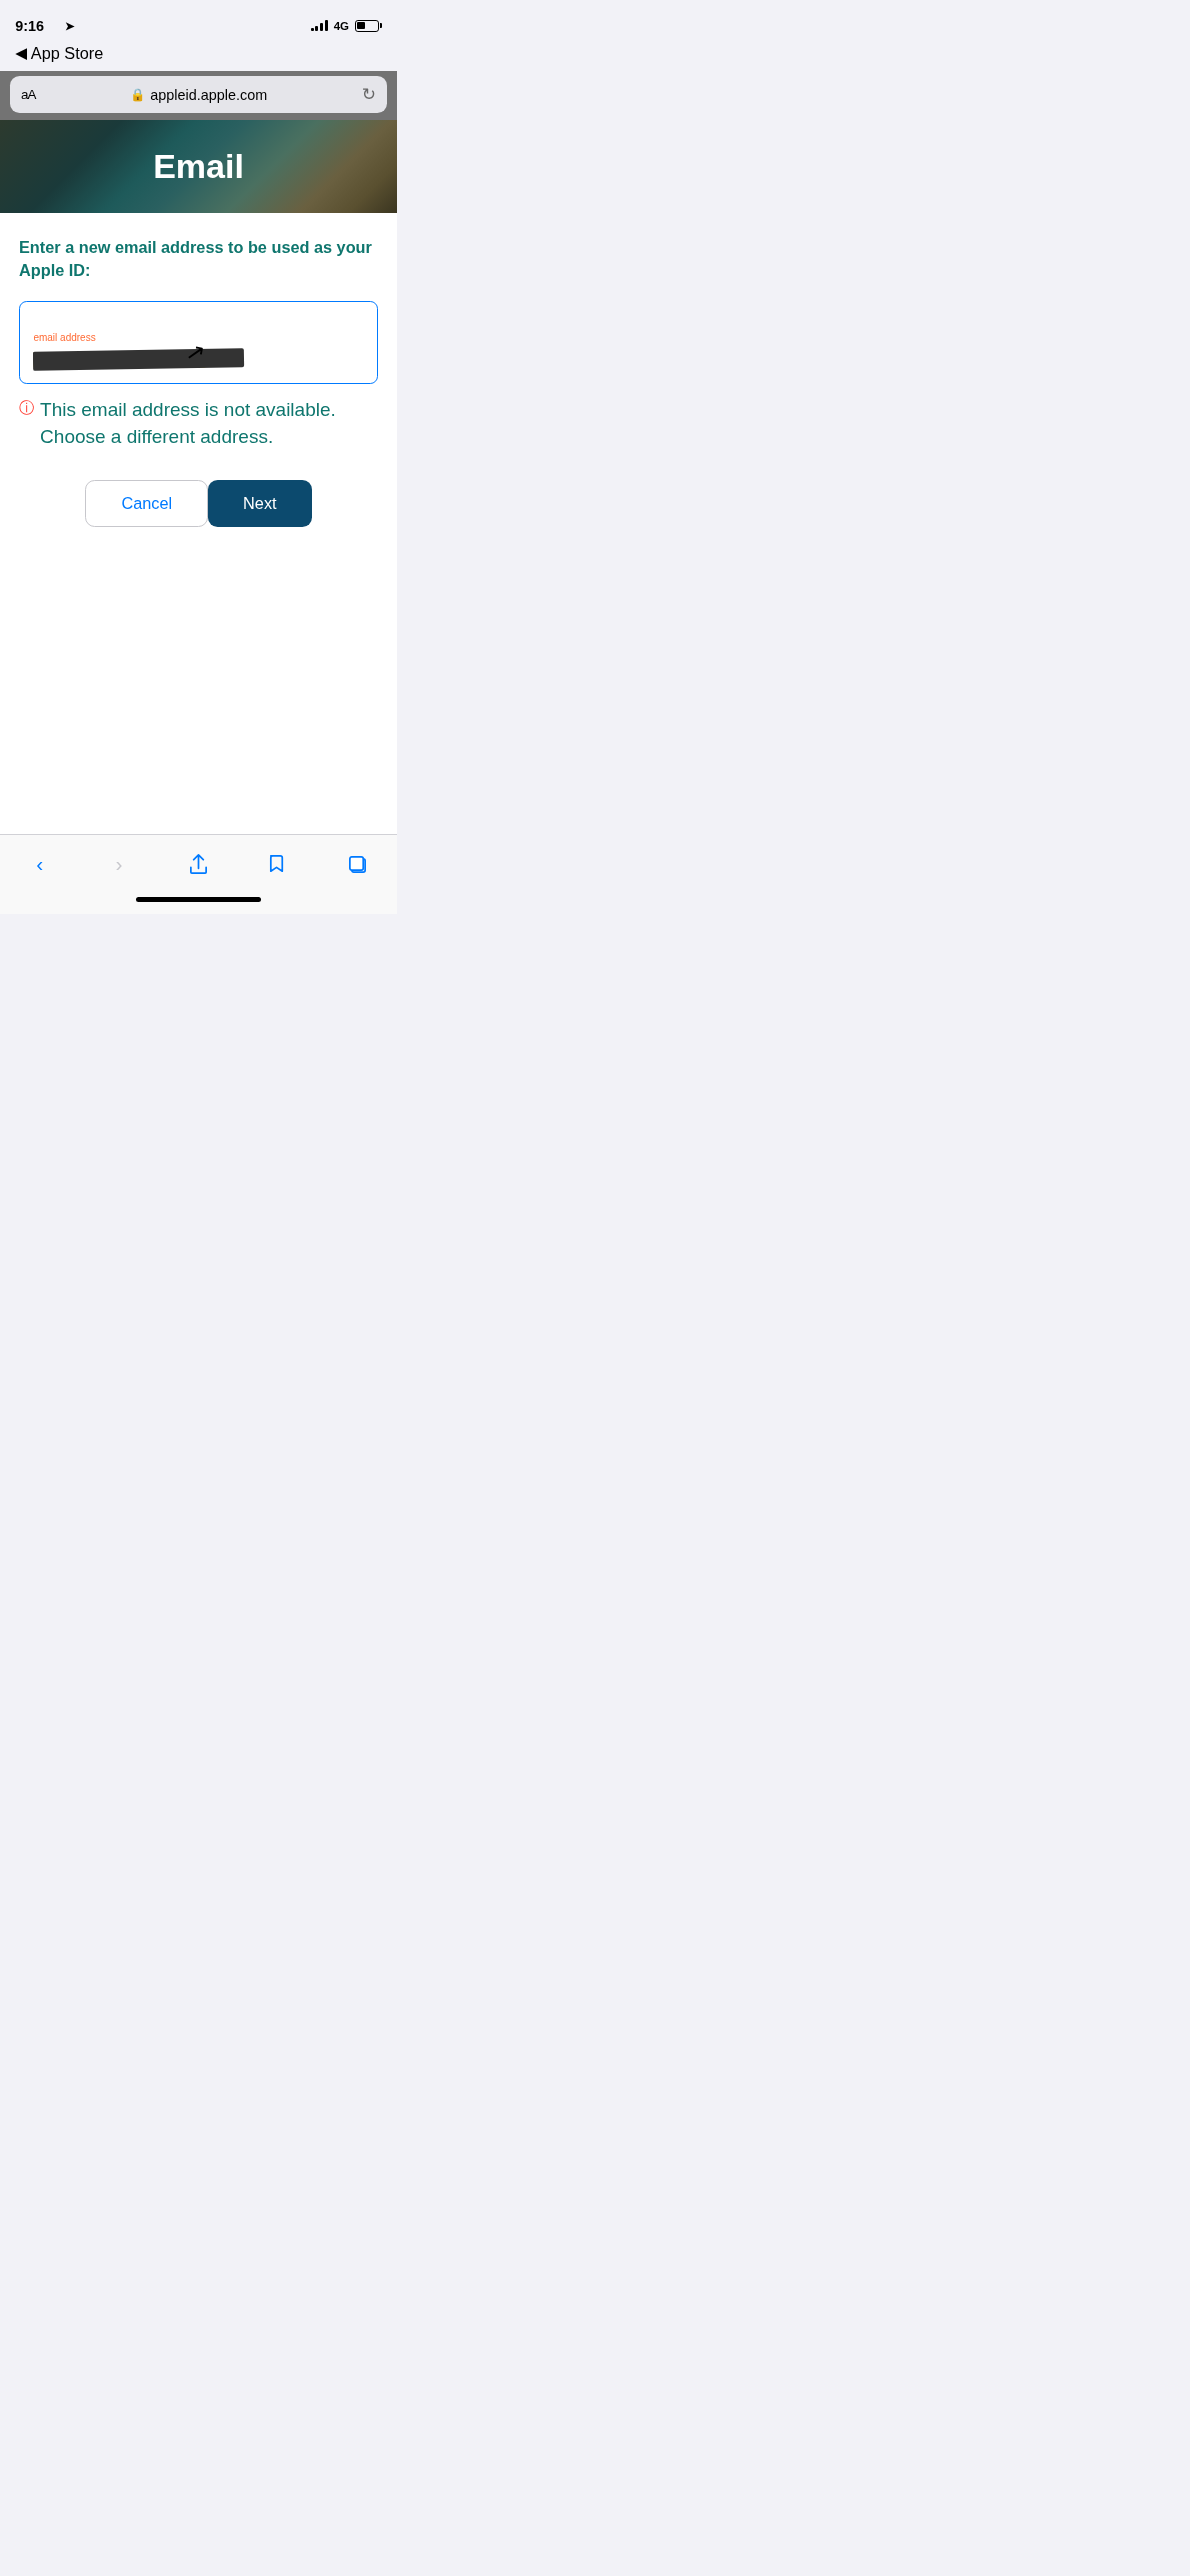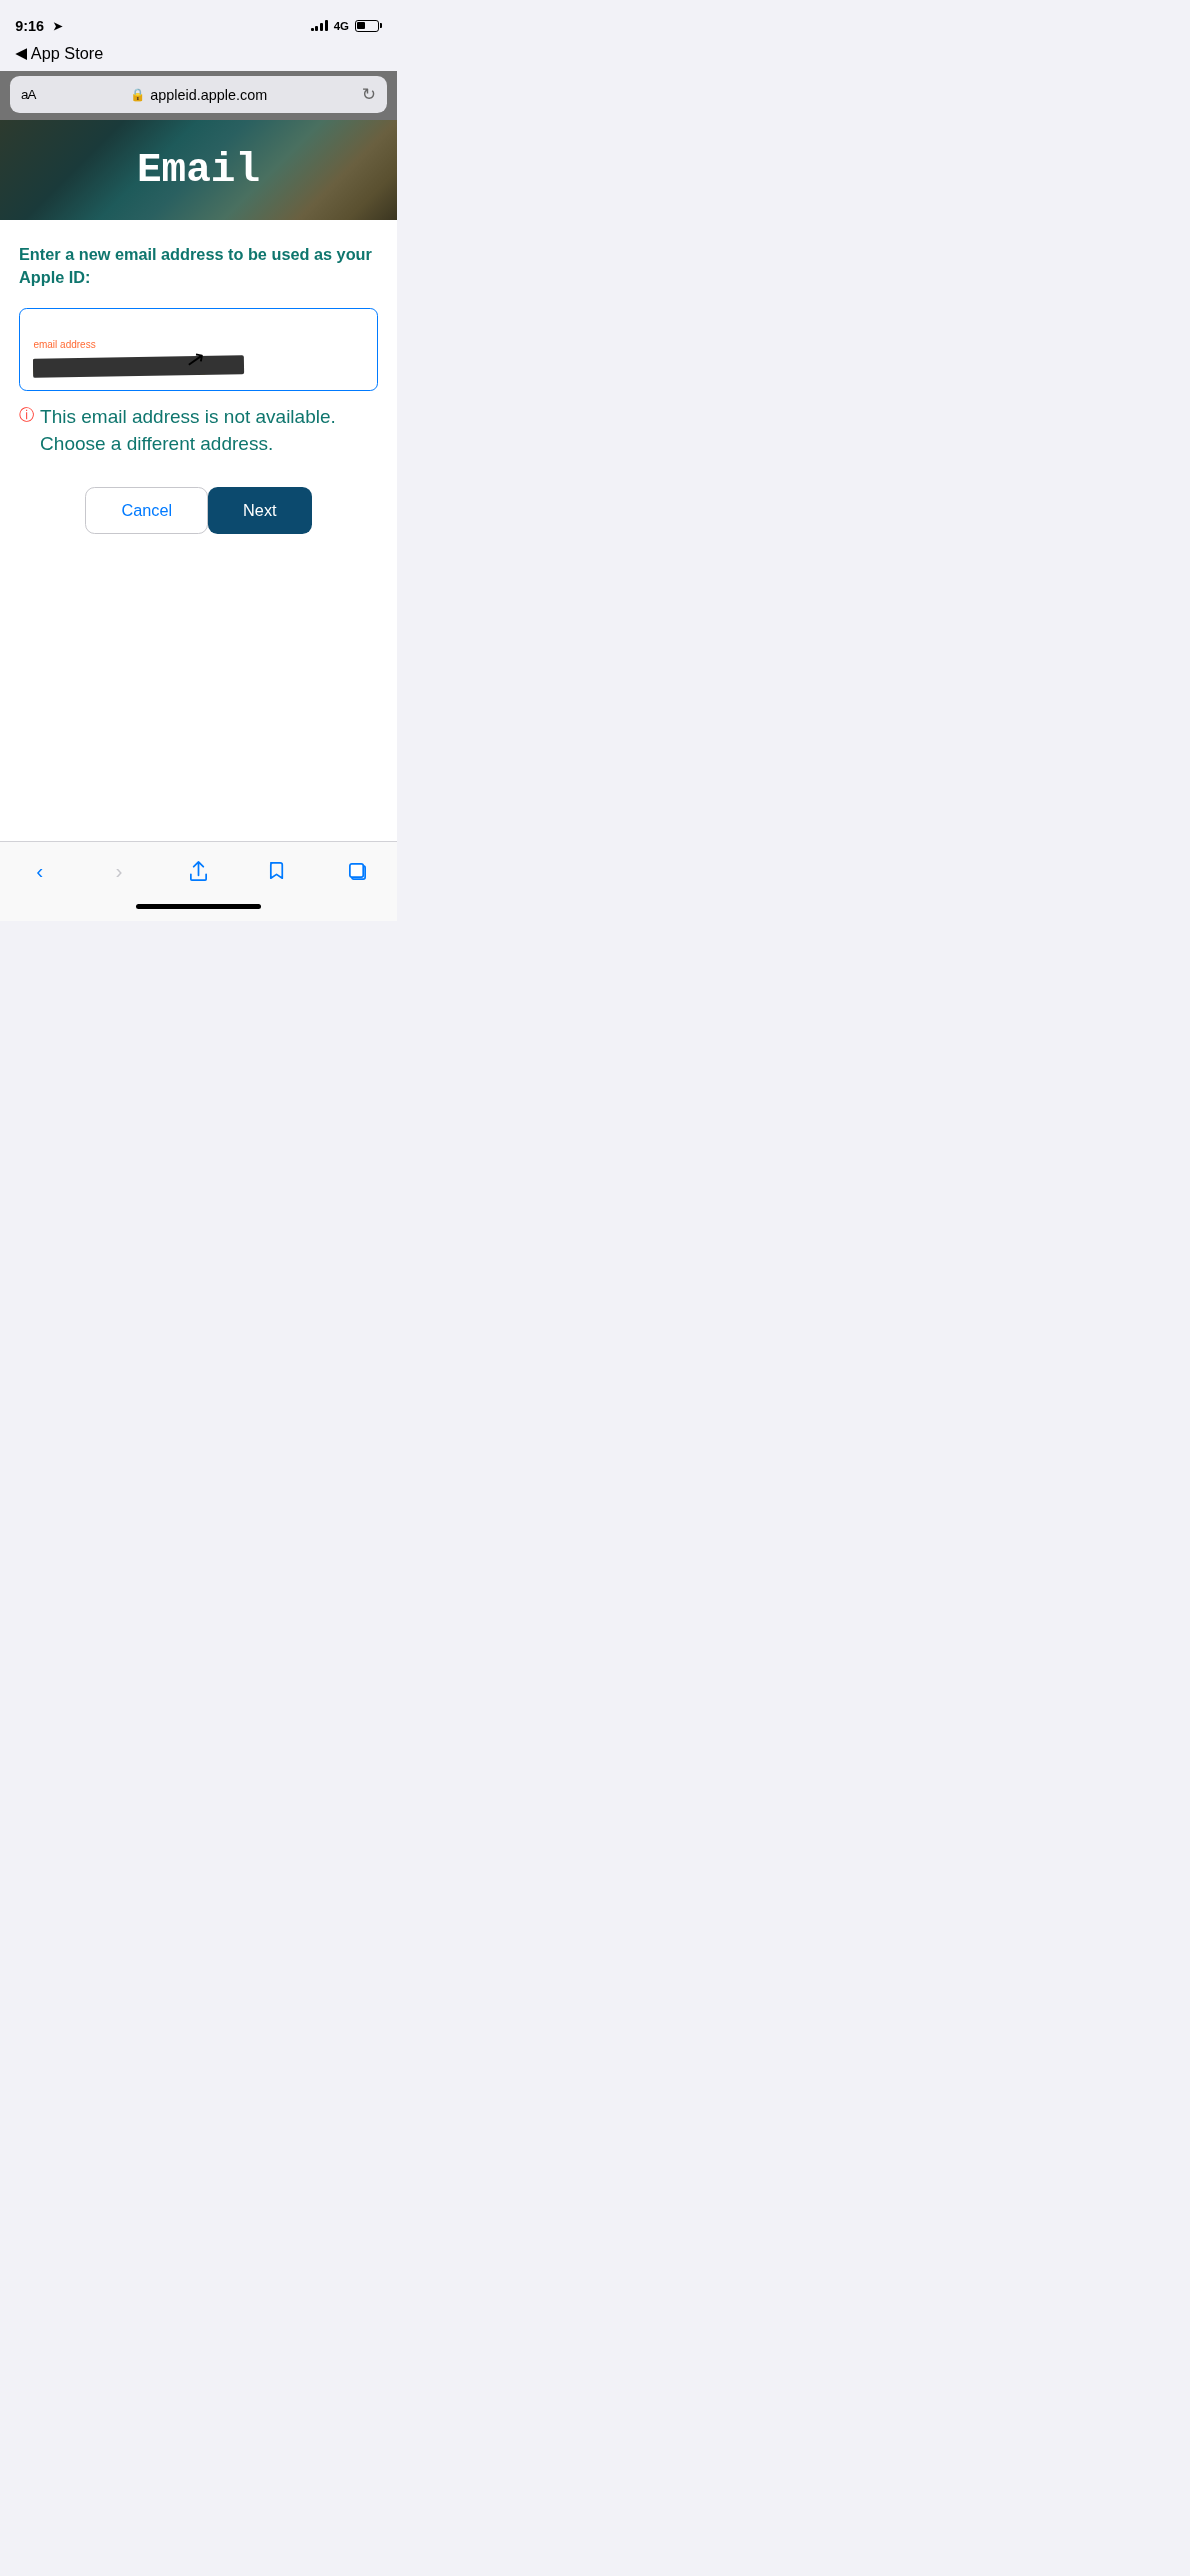--- a/index.html
+++ b/index.html
@@ -27,21 +27,21 @@
     .status-left {
       display: flex;
       flex-direction: column;
     }
     .status-time {
       font-size: 14.4px;
       font-weight: 600;
       color: #000;
       display: flex;
       align-items: center;
-      gap: 9px;
+      gap: 21px;
     }
     .status-right {
       display: flex;
       gap: 5.8px;
     }
     .signal-bars {
       display: flex;
       align-items: flex-end;
       gap: 1.9px;
       height: 11.5px;
@@ -142,24 +142,23 @@
       color: #666;
     }
 
     
     .page-header {
       background: linear-gradient(135deg, #2d3a2e 0%, #1a3a3a 25%, #1e5a5a 40%, #2a6060 50%, #4a7060 65%, #6a6040 80%, #5a5030 90%, #3a3520 100%);
       padding: 27px 19px 27px 19px;
       text-align: center;
     }
     .page-title {
-      font-size: 41px;
+      font-size: 34px;
       font-weight: 700;
       color: #fff;
-      font-family: Liberation Mono, monospace;
     }
 
     
     .main-content {
       background: #fff;
       flex: 1;
       padding: 23px 19px 19px 19px;
     }
 
     .description-text {

